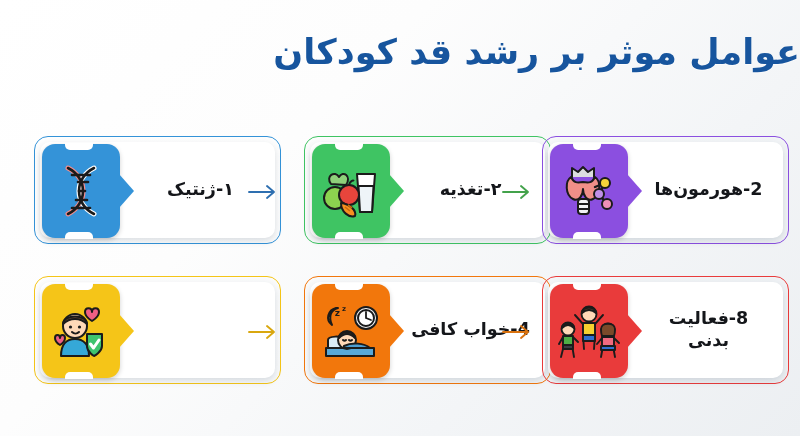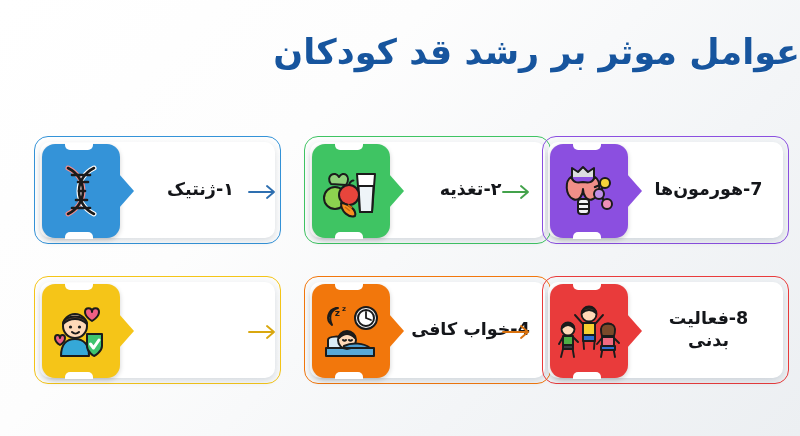--- a/index.html
+++ b/index.html
@@ -257,21 +257,21 @@
                   <line x1="40" y1="33" x2="47" y2="42" stroke-width="2.4"></line>
                   <circle cx="46" cy="22" r="5" fill="#f6d33a"></circle>
                   <circle cx="40" cy="33" r="5" fill="#bf8fe8"></circle>
                   <circle cx="48" cy="43" r="5" fill="#ef8fb8"></circle>
                 </g>
               </svg>
             </div>
           </div>
           <div class="icon-pointer" style="--accent:#8B4FE0"></div>
 
-          <div class="card-label">7-هورمون‌ها</div>
+          <div class="card-label">2-هورمون‌ها</div>
         </div>
       </div>
     </div>
 
     <div class="card-slot slot-r1 slot-c0">
       <div class="card" style="--accent:#F5C518">
         <div class="card-inner">
 
           <div class="icon-box" style="--accent:#F5C518">
             <div class="icon-art">

